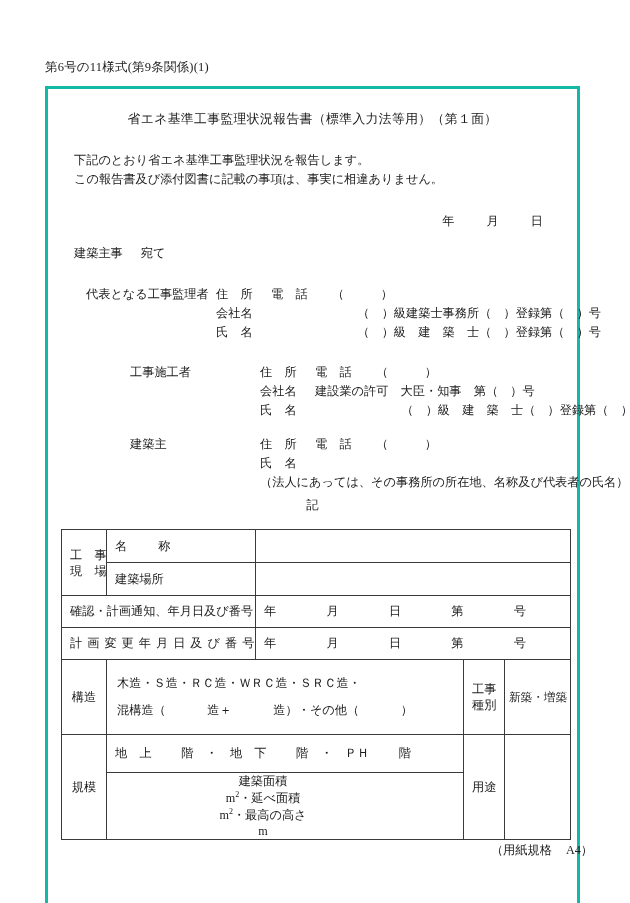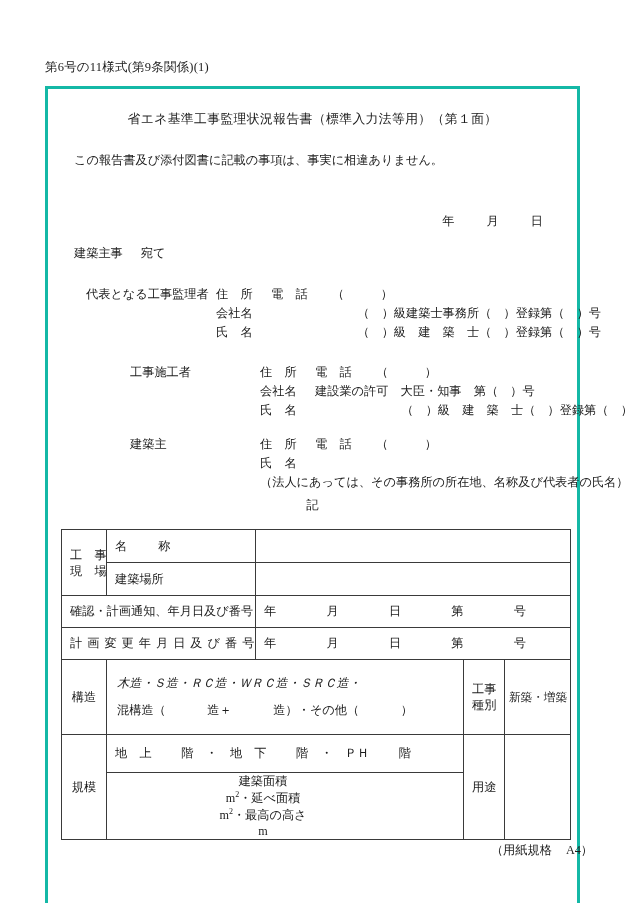--- a/index.html
+++ b/index.html
@@ -173,20 +173,21 @@
 </head>
 <body>
 
 <div class="form-number">第6号の11様式(第9条関係)(1)</div>
 
 <div class="sheet-frame">
 
   <div class="doc-title">省エネ基準工事監理状況報告書（標準入力法等用）（第１面）</div>
 
   <div class="intro">
+    <div>下記のとおり省エネ基準工事監理状況を報告します。</div>
     <div>この報告書及び添付図書に記載の事項は、事実に相違ありません。</div>
   </div>
 
   <div class="date-line">
     <span>年</span>
     <span class="gap"></span>
     <span>月</span>
     <span class="gap"></span>
     <span>日</span>
   </div>
@@ -299,21 +300,21 @@
         </span>
       </td>
     </tr>
 
     <tr>
       <td class="lbl-center" style="height:74px;">
         <span>構造</span>
       </td>
       <td colspan="5">
         <div style="padding:7px 0 7px 2px;">
-          <div class="spread" style="width:296px; margin-bottom:10px;font-style:italic;">
+          <div class="spread" style="width:296px; margin-bottom:10px;">
             <span>木造・Ｓ造・ＲＣ造・ＷＲＣ造・ＳＲＣ造・</span>
           </div>
           <div class="spread" style="width:296px;">
             <span>混構造（</span>
             <span>造＋</span>
             <span>造）・その他（</span>
             <span>）</span>
           </div>
         </div>
       </td>

